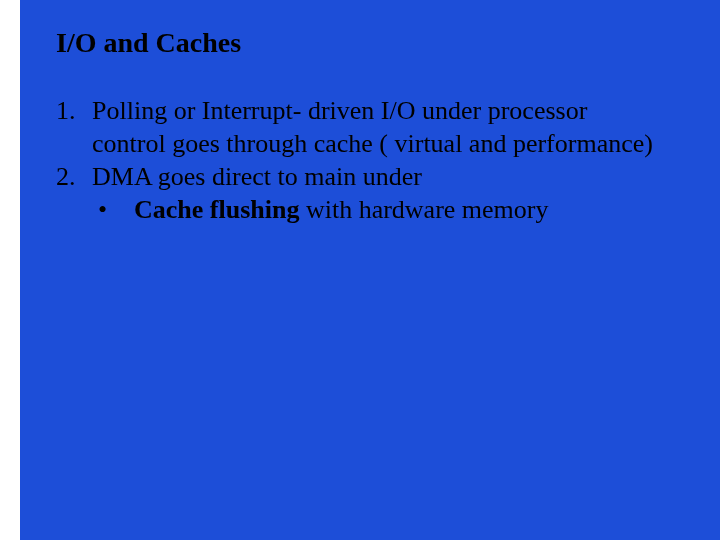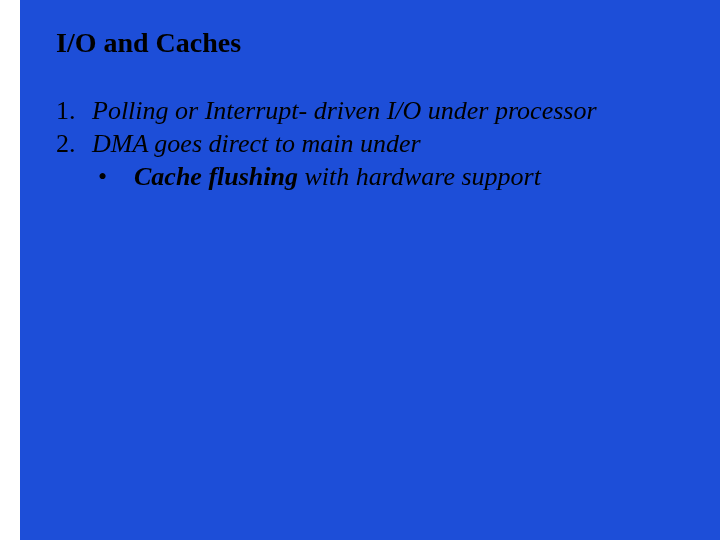--- a/index.html
+++ b/index.html
@@ -37,21 +37,20 @@
     display: flex;
     align-items: flex-start;
   }
   .num {
     flex: 0 0 36px;
     width: 36px;
   }
   .txt {
     flex: 1;
     min-width: 0;
-    font-style: italic;
   }
   .line {
     display: block;
     white-space: nowrap;
   }
   .bullet-item {
     display: flex;
     align-items: flex-start;
     margin-left: 42px;
   }
@@ -69,31 +68,32 @@
 <div class="slide">
 
   <div class="title">I/O and Caches</div>
 
   <div class="body">
 
     <div class="num-item">
       <span class="num">1.</span>
       <span class="txt">
         <span class="line">Polling or Interrupt- driven I/O under processor</span>
+        <span class="line">control goes through cache ( virtual and performance)</span>
       </span>
     </div>
 
     <div class="num-item">
       <span class="num">2.</span>
       <span class="txt">
         <span class="line">DMA goes direct to main under</span>
       </span>
     </div>
 
     <div class="bullet-item">
       <span class="marker">•</span>
       <span class="txt">
-        <span class="line"><span class="bold">Cache flushing</span><span> with hardware support</span></span>
+        <span class="line"><span class="bold">Cache flushing</span><span> with hardware memory</span></span>
       </span>
     </div>
 
   </div>
 </div>
 
 </body></html>

